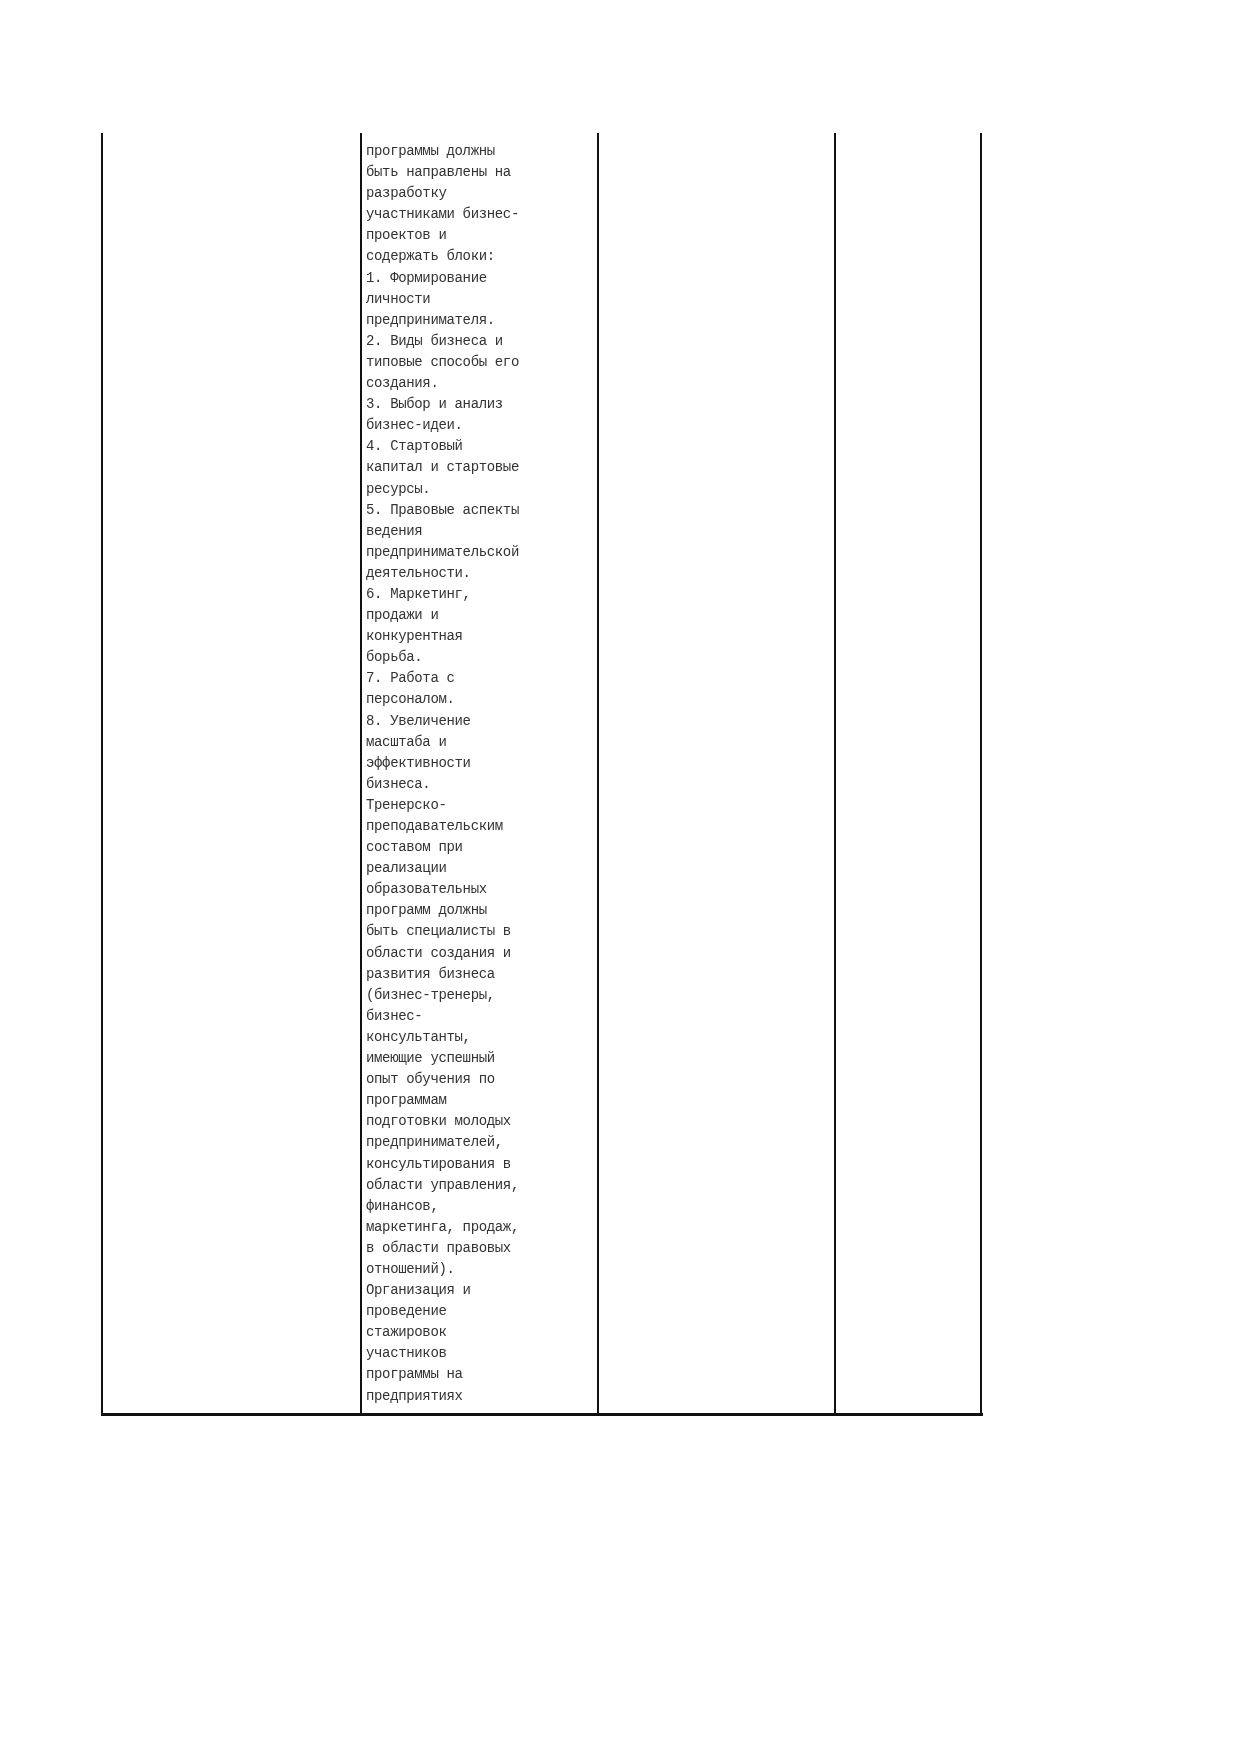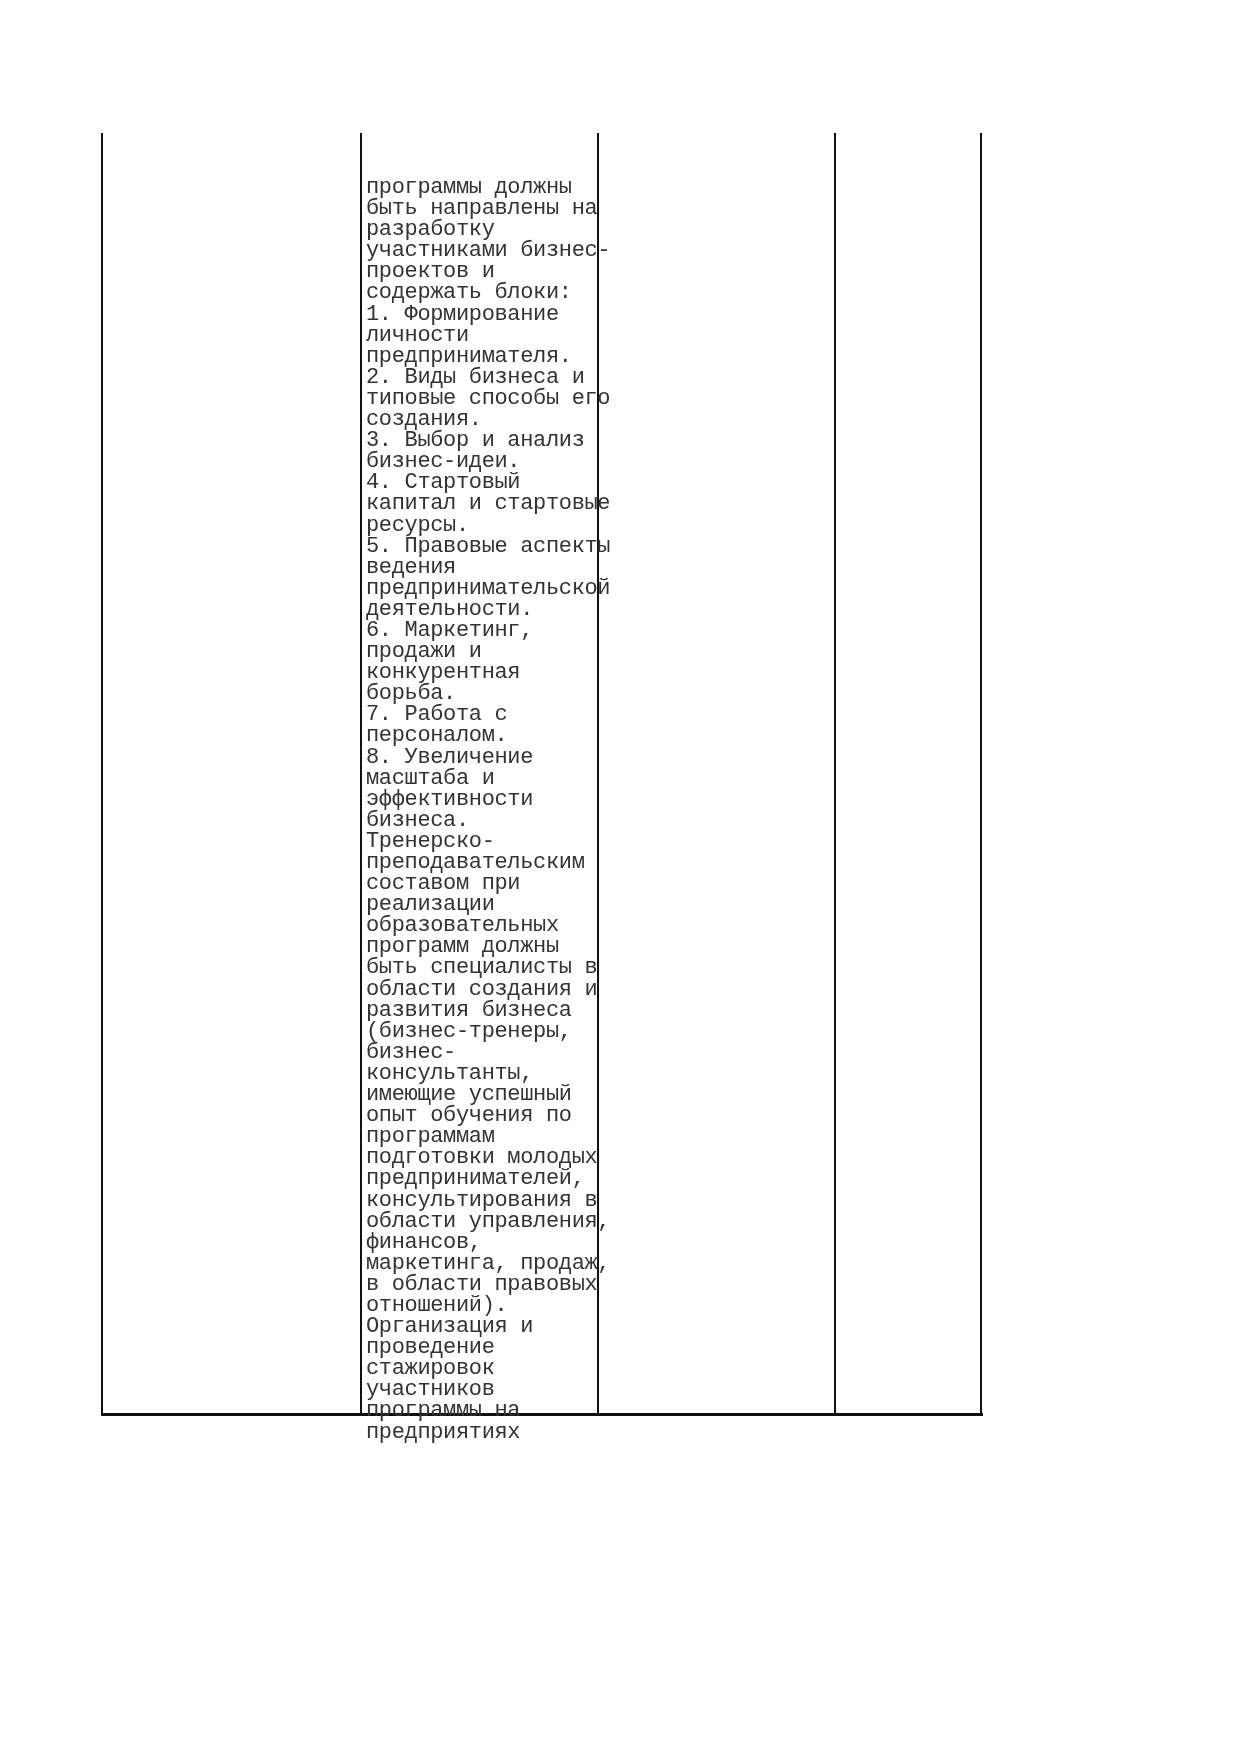--- a/index.html
+++ b/index.html
@@ -34,26 +34,25 @@
     width: 881px;
     height: 3px;
     background: #111111;
   }
   .cell-text {
     position: absolute;
     left: 366px;
     top: 141px;
     width: 230px;
     font-family: "Liberation Mono", "DejaVu Sans Mono", monospace;
-    font-size: 22px;
+    font-size: 14px;
     line-height: 21.1px;
     color: #333333;
     white-space: pre;
     letter-spacing: -0.35px;
-    margin-top: 36px;
   }
   .line {
     display: block;
     height: 21.1px;
   }
 </style>
 </head>
 <body>
 
 <div class="page">

